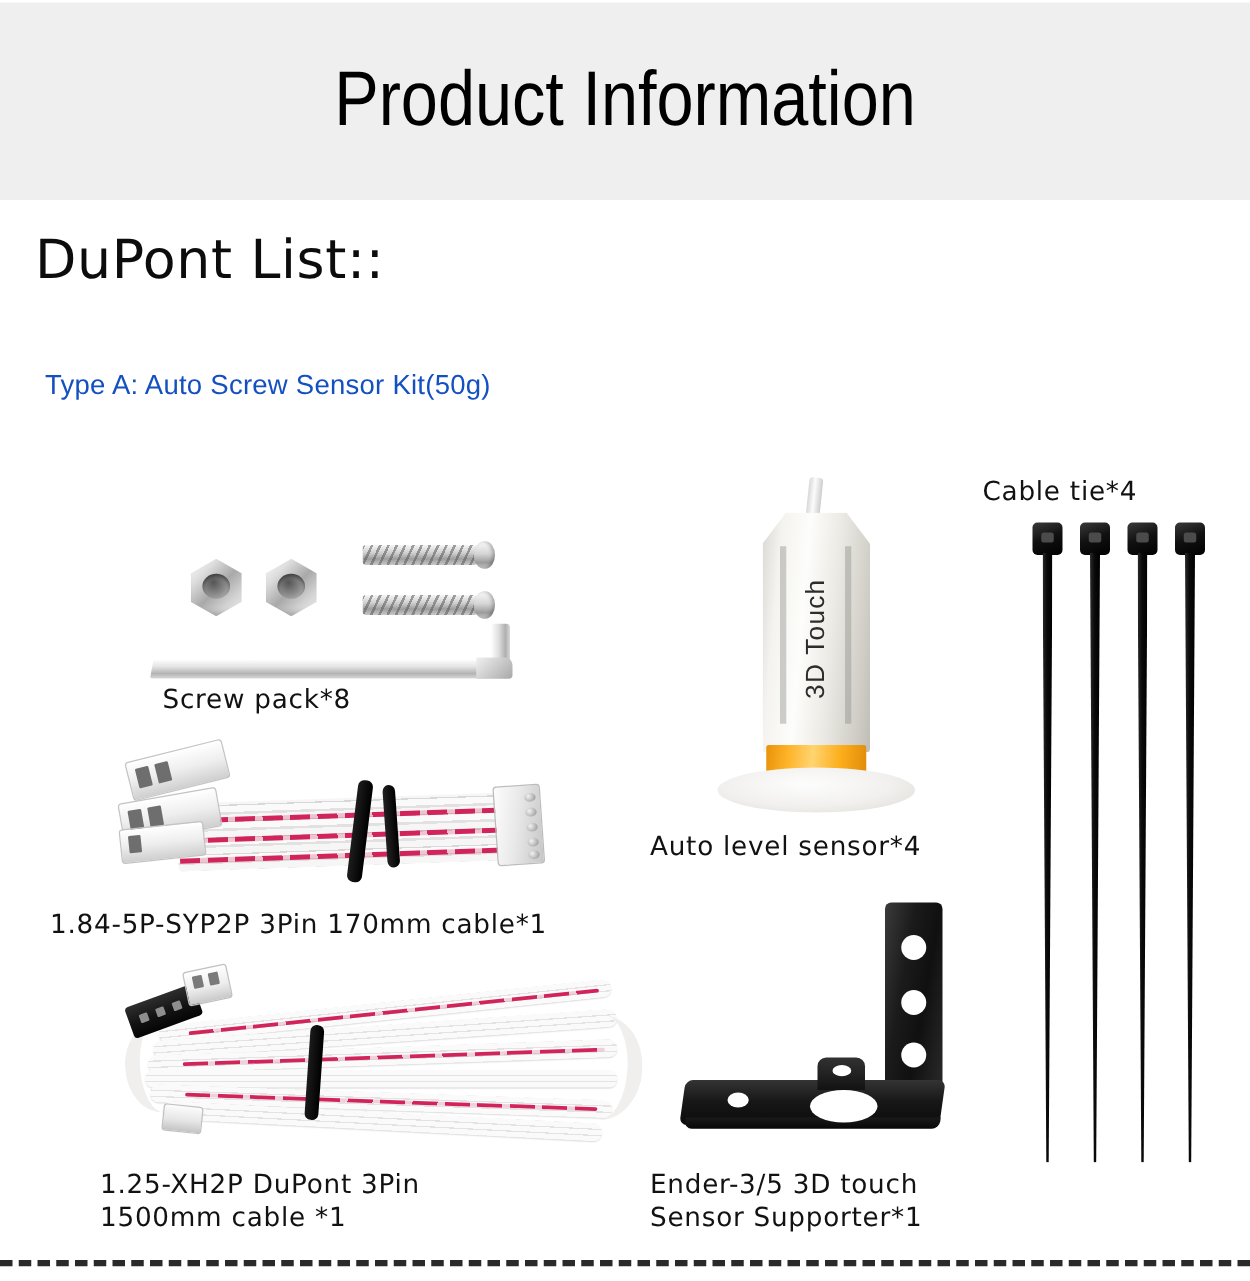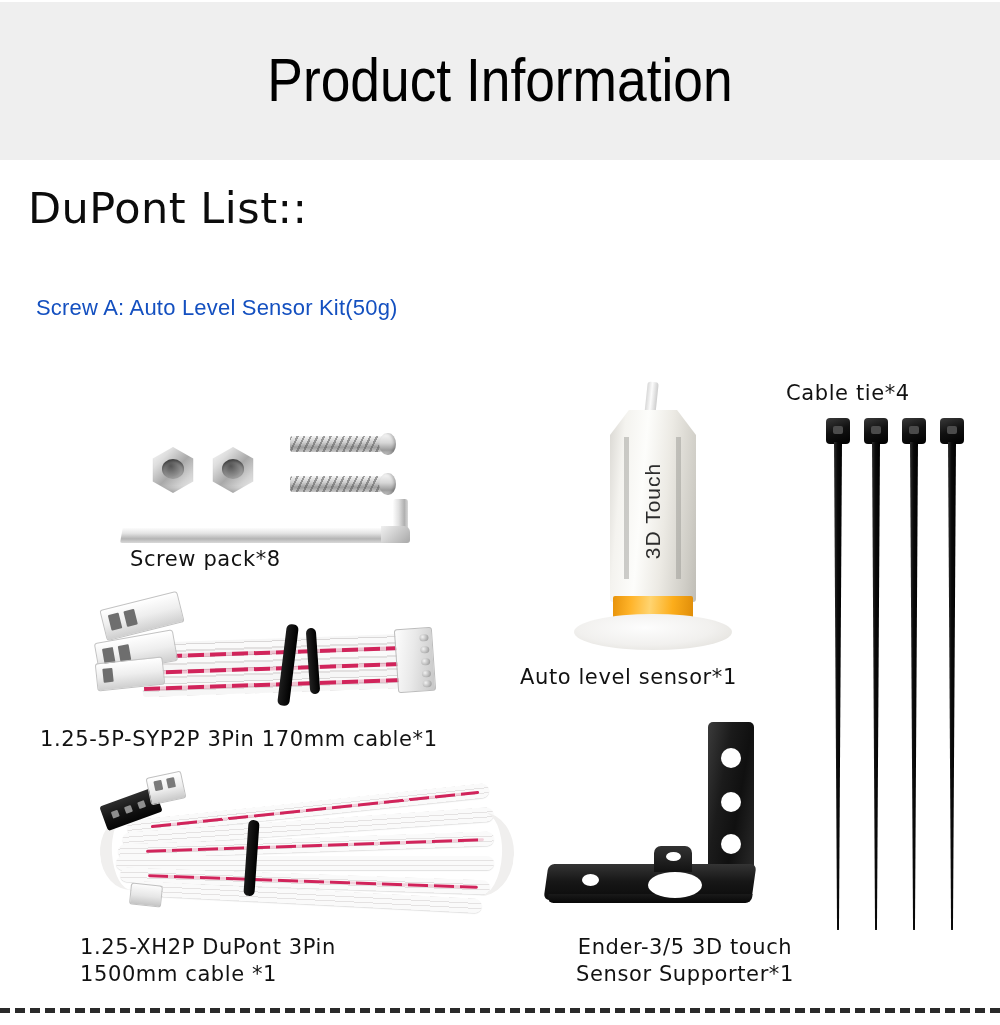--- a/index.html
+++ b/index.html
@@ -76,21 +76,21 @@
     letter-spacing: 0.6px;
     white-space: pre-line;
     text-align: left;
   }
 
   .cap-screw   { left: 130px; top: 546px; width: 320px; }
   .cap-cable1  { left: 40px;  top: 726px; width: 600px; text-align: left; }
   .cap-cable2  { left: 80px;  top: 934px; width: 420px; text-align: left; }
   .cap-sensor  { left: 520px; top: 664px; width: 340px; }
   .cap-tie     { left: 786px; top: 380px; width: 210px; }
-  .cap-bracket { left: 520px; top: 934px; width: 330px; text-align: center; }
+  .cap-bracket { left: 520px; top: 934px; width: 330px; text-align: left; }
 
   
   .screwpack { position: absolute; left: 120px; top: 425px; width: 320px; height: 120px; }
 
   .nut {
     position: absolute;
     width: 46px; height: 46px;
   }
   .nut .hexbody {
     position: absolute; inset: 0;
@@ -368,21 +368,21 @@
   }
 </style>
 </head>
 <body>
 
 <div class="header-band"></div>
 <div class="header-title">Product Information</div>
 
 <div class="package-heading">DuPont List::</div>
 
-<div class="type-line">Screw A:  Auto Level Sensor Kit(50g)</div>
+<div class="type-line">Type A:  Auto Screw Sensor Kit(50g)</div>
 
 <div class="screwpack">
   <div class="nut" style="left:30px; top:22px;">
     <div class="hexbody"></div>
       <div class="hexhole"></div>
   </div>
   <div class="nut" style="left:90px; top:22px;">
     <div class="hexbody"></div>
       <div class="hexhole"></div>
   </div>
@@ -428,21 +428,21 @@
     <div class="pin" style="top:18px;"></div>
     <div class="pin" style="top:30px;"></div>
     <div class="pin" style="top:42px;"></div>
     <div class="pin" style="top:52px;"></div>
   </div>
 
   <div class="tiewrap"></div>
   <div class="tiewrap2"></div>
 </div>
 
-<div class="caption cap-cable1">1.25-5P-SYP2P 3Pin 170mm cable*1</div>
+<div class="caption cap-cable1">1.84-5P-SYP2P 3Pin 170mm cable*1</div>
 
 <div class="cable2">
   <div class="loop" style="left:30px;  top:30px;  width:364px; transform:rotate(-6deg);"></div>
   <div class="loop" style="left:26px;  top:48px;  width:372px; transform:rotate(-4deg);"></div>
   <div class="loop" style="left:22px;  top:66px;  width:376px; transform:rotate(-2deg);"></div>
   <div class="loop" style="left:20px;  top:84px;  width:378px; transform:rotate(0deg);"></div>
   <div class="loop" style="left:24px;  top:102px; width:370px; transform:rotate(2deg);"></div>
   <div class="loop" style="left:34px;  top:118px; width:352px; transform:rotate(3deg);"></div>
 
   <div class="pinkline" style="left:54px;  top:36px;  width:330px; transform:rotate(-6deg);"></div>
@@ -472,21 +472,21 @@
 <div class="sensor">
   <div class="plunger"></div>
   <div class="body"></div>
   <div class="label3d">
     <span>3D Touch</span>
   </div>
   <div class="orange"></div>
   <div class="base"></div>
 </div>
 
-<div class="caption cap-sensor">Auto level sensor*1</div>
+<div class="caption cap-sensor">Auto level sensor*4</div>
 
 <div class="ties">
   <div class="tie" style="left:0px;">
     <div class="head"></div>
       <div class="strap"></div>
   </div>
   <div class="tie" style="left:38px;">
     <div class="head"></div>
       <div class="strap"></div>
   </div>

